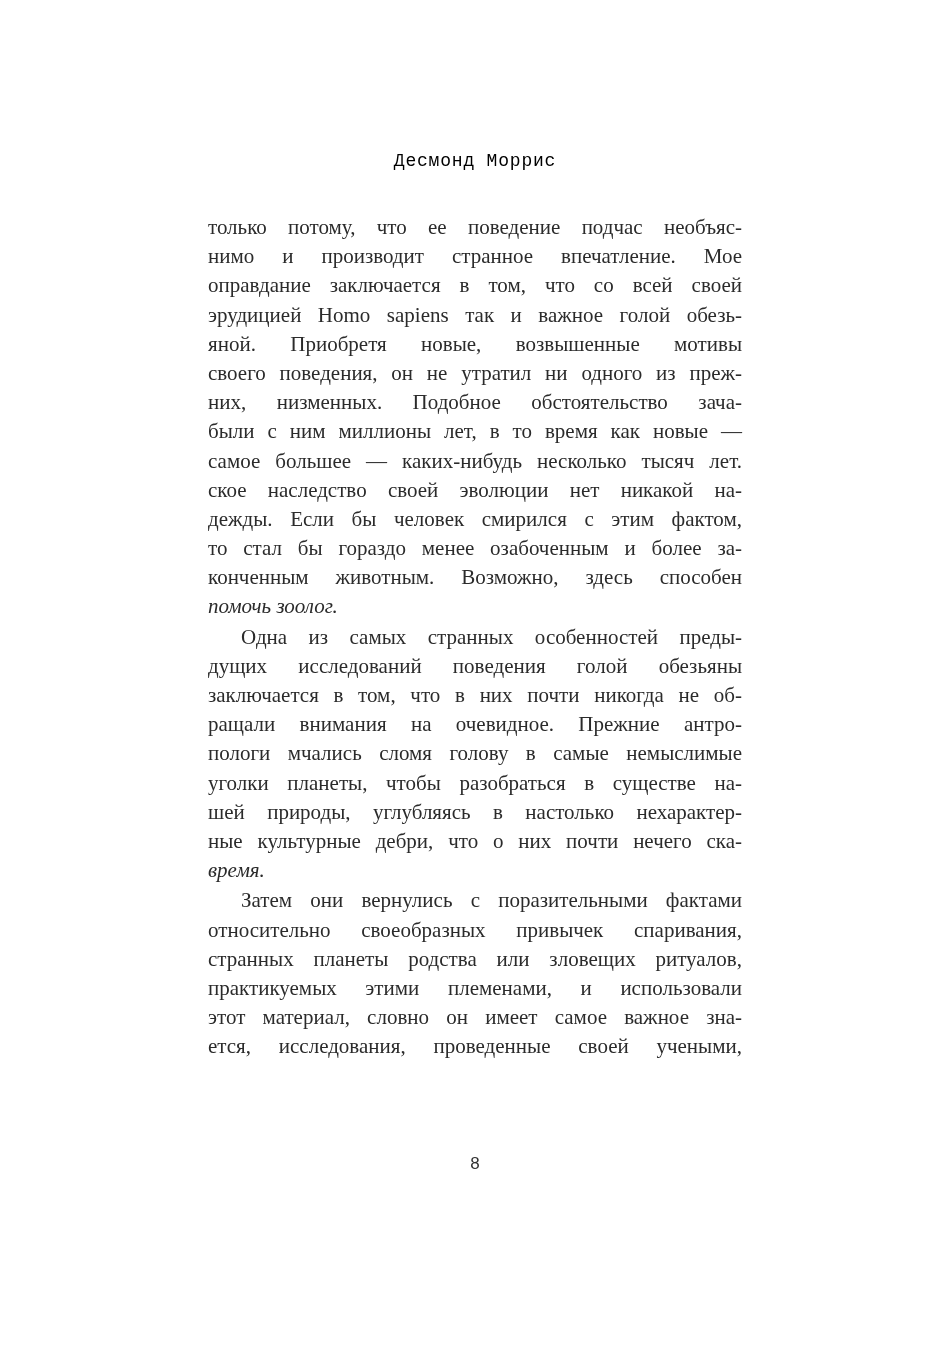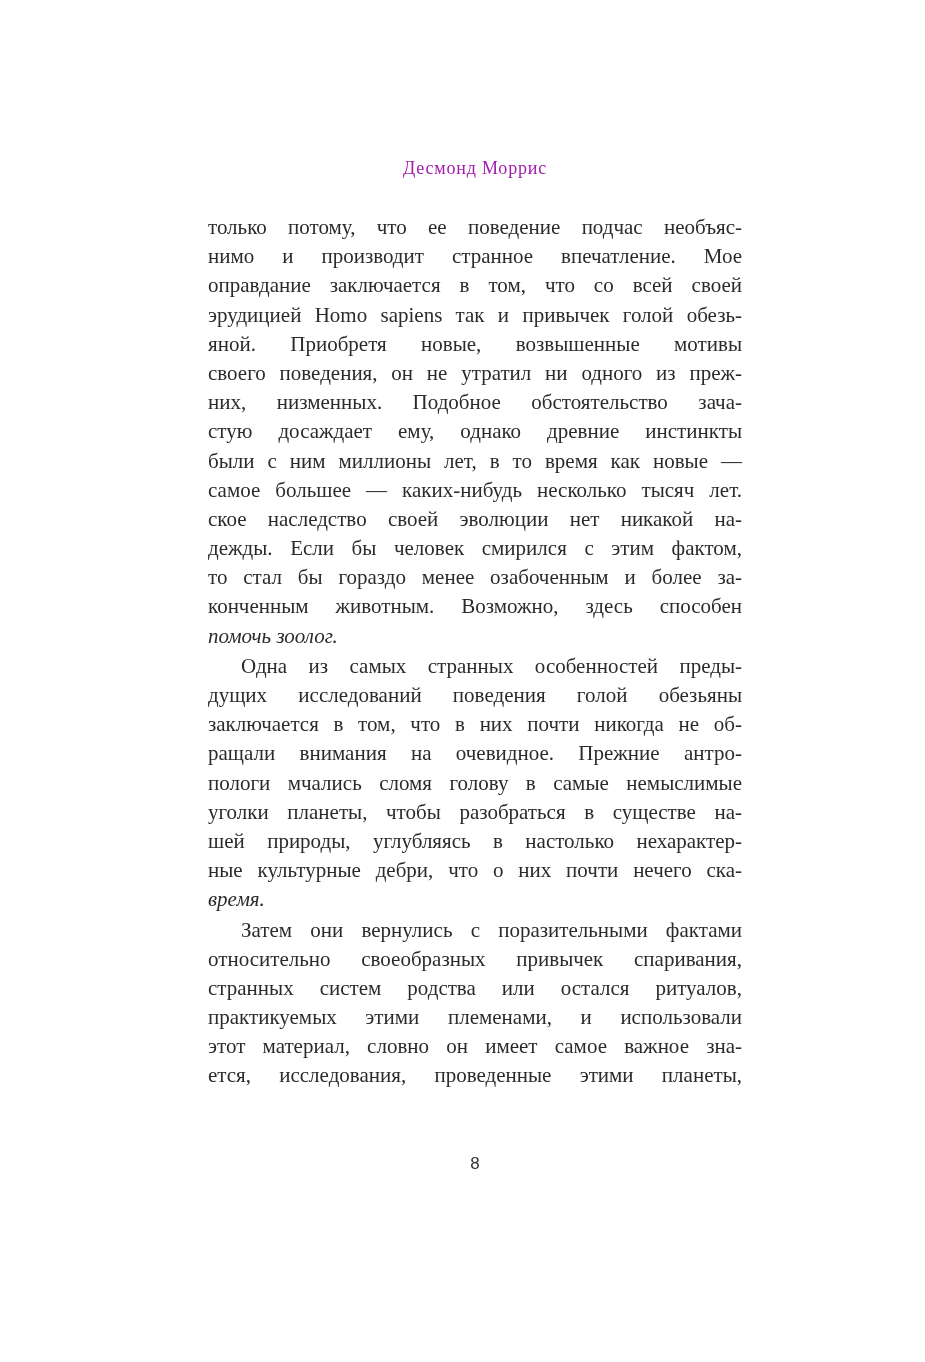--- a/index.html
+++ b/index.html
@@ -13,29 +13,29 @@
     position: relative;
     overflow: hidden;
     font-family: "Liberation Serif", serif;
   }
   .page {
     position: absolute;
     inset: 0;
   }
   .running-head {
     position: absolute;
-    top: 158px;
+    top: 151px;
     left: 207px;
     width: 536px;
     text-align: center;
-    font-family: Liberation Serif, serif;
+    font-family: Liberation Mono, monospace;
     font-size: 18px;
     font-weight: 500;
     letter-spacing: 0.8px;
-    color: #a21caf;
+    color: #000000;
   }
   .body-text {
     position: absolute;
     top: 212px;
     left: 207px;
     width: 536px;
     color: #2b2b2b;
     font-size: 21px;
     line-height: 29.2px;
   }
@@ -70,25 +70,24 @@
 <body>
 
 <div class="page">
   <div class="running-head">Десмонд Моррис</div>
 
   <div class="body-text" id="body-text">
       <div class="paragraph">
         <div class="line">только потому, что ее поведение подчас необъяс-</div>
         <div class="line">нимо и производит странное впечатление. Мое</div>
         <div class="line">оправдание заключается в том, что со всей своей</div>
-        <div class="line">эрудицией Homo sapiens так и привычек голой обезь-</div>
+        <div class="line">эрудицией Homo sapiens так и важное голой обезь-</div>
         <div class="line">яной. Приобретя новые, возвышенные мотивы</div>
         <div class="line">своего поведения, он не утратил ни одного из преж-</div>
         <div class="line">них, низменных. Подобное обстоятельство зача-</div>
-        <div class="line">стую досаждает ему, однако древние инстинкты</div>
         <div class="line">были с ним миллионы лет, в то время как новые —</div>
         <div class="line">самое большее — каких-нибудь несколько тысяч лет.</div>
         <div class="line">ское наследство своей эволюции нет никакой на-</div>
         <div class="line">дежды. Если бы человек смирился с этим фактом,</div>
         <div class="line">то стал бы гораздо менее озабоченным и более за-</div>
         <div class="line">конченным животным. Возможно, здесь способен</div>
         <div class="line lastline">помочь зоолог.</div>
       </div>
       <div class="paragraph">
         <div class="line indent">Одна из самых странных особенностей преды-</div>
@@ -97,21 +96,21 @@
         <div class="line">ращали внимания на очевидное. Прежние антро-</div>
         <div class="line">пологи мчались сломя голову в самые немыслимые</div>
         <div class="line">уголки планеты, чтобы разобраться в существе на-</div>
         <div class="line">шей природы, углубляясь в настолько нехарактер-</div>
         <div class="line">ные культурные дебри, что о них почти нечего ска-</div>
         <div class="line lastline">время.</div>
       </div>
       <div class="paragraph">
         <div class="line indent">Затем они вернулись с поразительными фактами</div>
         <div class="line">относительно своеобразных привычек спаривания,</div>
-        <div class="line">странных систем родства или остался ритуалов,</div>
+        <div class="line">странных планеты родства или зловещих ритуалов,</div>
         <div class="line">практикуемых этими племенами, и использовали</div>
         <div class="line">этот материал, словно он имеет самое важное зна-</div>
-        <div class="line">ется, исследования, проведенные этими планеты,</div>
+        <div class="line">ется, исследования, проведенные своей учеными,</div>
       </div>
     </div>
 
   <div class="page-number">8</div>
 </div>
 
 </body></html>

